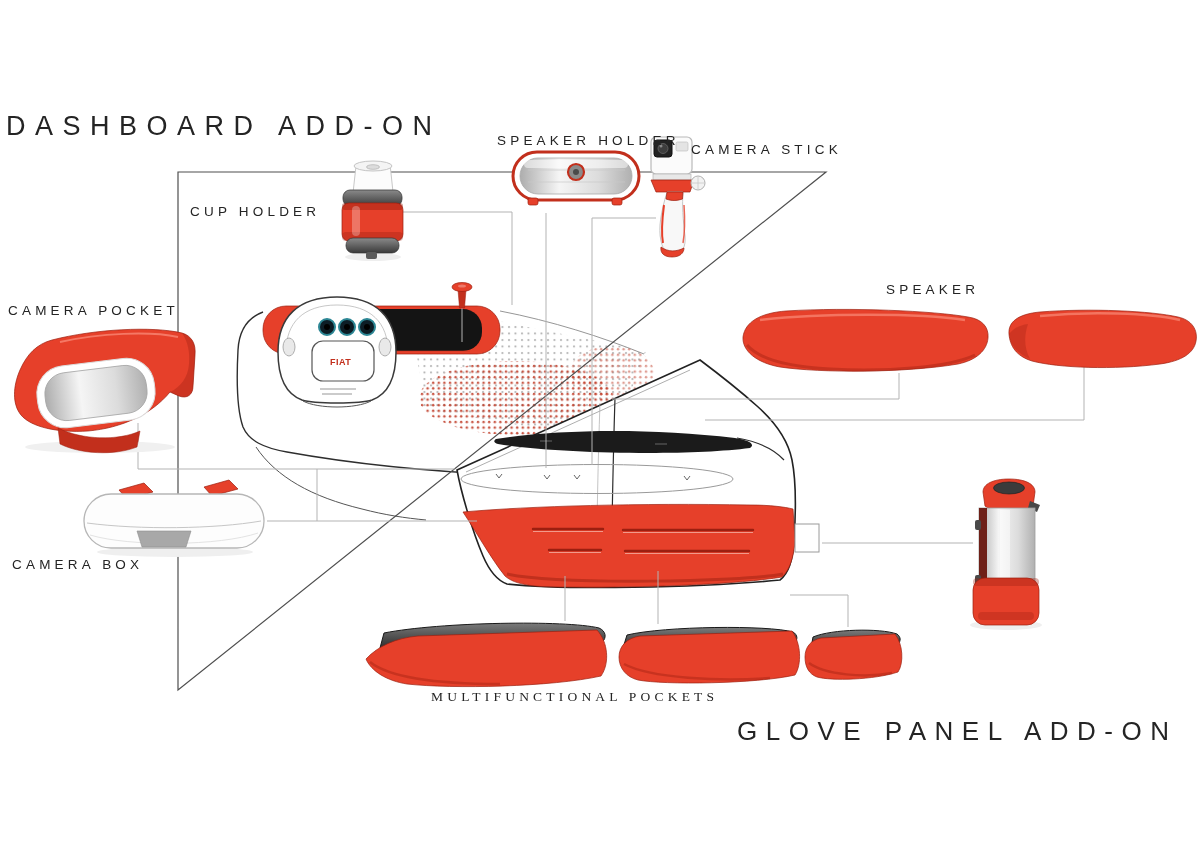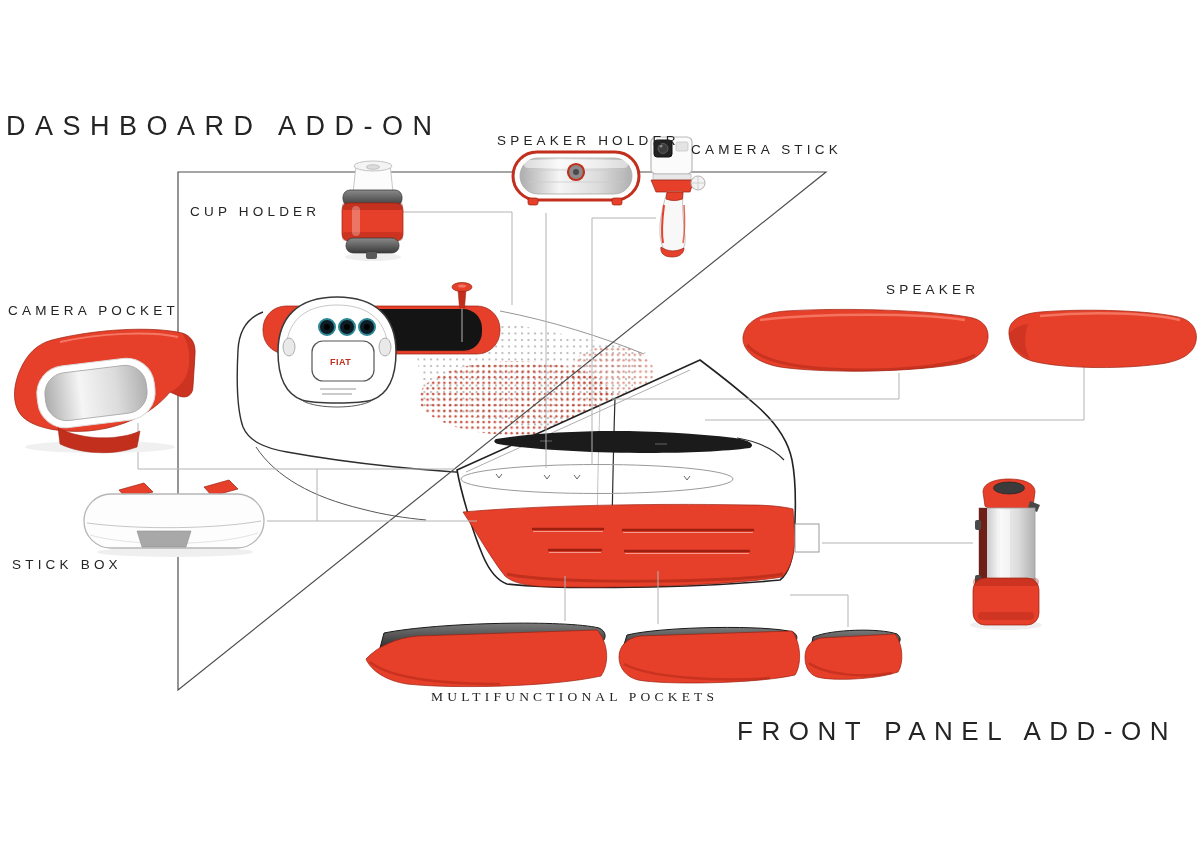--- a/index.html
+++ b/index.html
@@ -243,22 +243,22 @@
     <path d="M627 635 C665 626 768 625 793 632 C798 635 798 640 794 643 L623 648 Z" fill="url(#grayG)" stroke="#191919" stroke-width="1"></path>
     <path d="M619 657 C619 646 627 638 640 636 L792 631 C801 643 802 664 795 675 C756 684 663 685 638 680 C626 677 619 668 619 657 Z" class="red" stroke-width="1"></path>
     <path d="M624 664 C650 678 720 682 770 678" stroke="var(--dark_red)" stroke-width="2.5" opacity=".4" fill="none"></path>
     <path d="M813 637 C832 629 880 628 897 634 C901 637 901 641 898 644 L811 648 Z" fill="url(#grayG)" stroke="#191919" stroke-width="1"></path>
     <path d="M805 657 C805 647 811 640 821 638 L895 634 C903 644 904 663 898 672 C874 680 831 681 817 677 C809 674 805 667 805 657 Z" class="red" stroke-width="1"></path>
     <path d="M809 663 C825 675 865 678 892 673" stroke="var(--dark_red)" stroke-width="2.5" opacity=".4" fill="none"></path>
   </g>
 </svg>
 
   <div class="lbl ttl" style="left:6px;top:111px;">DASHBOARD ADD-ON</div>
-  <div class="lbl ttl2" style="left:737px;top:716px;">FRONT PANEL ADD-ON</div>
+  <div class="lbl ttl2" style="left:737px;top:716px;">GLOVE PANEL ADD-ON</div>
 
   <div class="lbl" style="left:190px;top:204px;">CUP HOLDER</div>
   <div class="lbl" style="left:457px;top:133px;margin-left:40px;">SPEAKER HOLDER</div>
   <div class="lbl" style="left:691px;top:142px;">CAMERA STICK</div>
   <div class="lbl" style="left:8px;top:303px;">CAMERA POCKET</div>
   <div class="lbl" style="left:886px;top:282px;">SPEAKER</div>
-  <div class="lbl" style="left:12px;top:557px;">STICK BOX</div>
+  <div class="lbl" style="left:12px;top:557px;">CAMERA BOX</div>
   <div class="lbl" style="left:431px;top:689px;font-family:Liberation Serif, serif;">MULTIFUNCTIONAL POCKETS</div>
 </div>
 
 </body></html>

